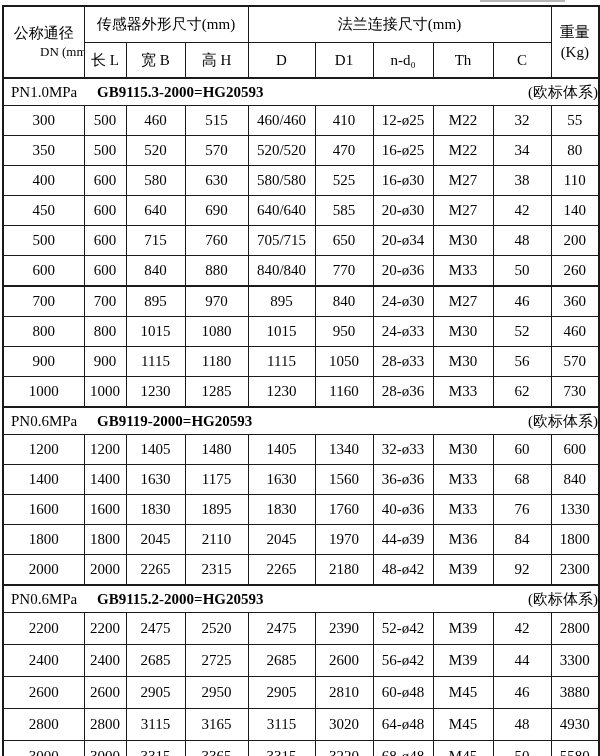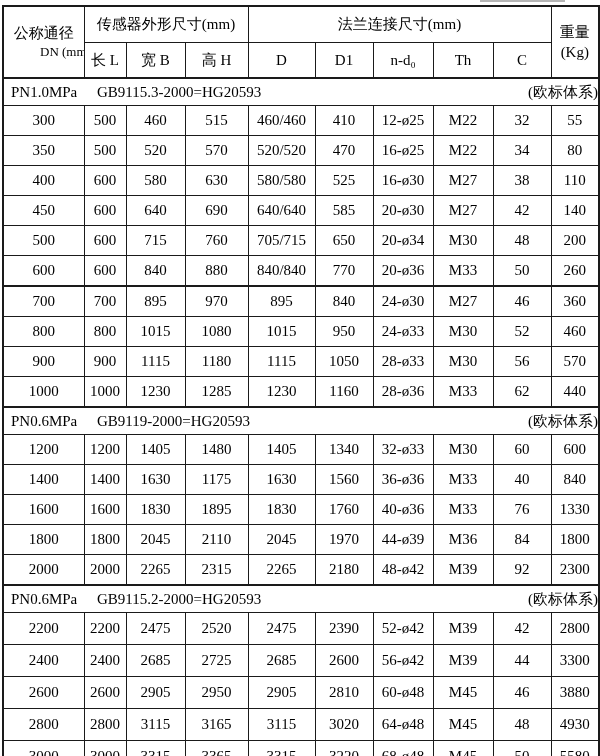--- a/index.html
+++ b/index.html
@@ -38,21 +38,21 @@
   .head-sub{font-size:13px;margin-left:36px;}
   tr.sec-row td{
     height:26px;
     text-align:left;
     border-top:2px solid #1a1a1a;
   }
   tr.sec-row .sec-inner{
     display:flex;align-items:center;width:100%;
   }
   .sec-pressure{display:inline-block;padding-left:7px;width:86px;flex:none;font-family:Liberation Serif, serif;}
-  .sec-standard{display:inline-block;}
+  .sec-standard{display:inline-block;font-weight:bold;}
   .sec-note{margin-left:auto;}
   tbody.sec0 tr.data-row td{height:29px;}
   tbody.sec1 tr.data-row td{height:29px;}
   tbody.sec2 tr.data-row td{height:31px;}
   
   tbody.sec0 tr.data-row:nth-child(8) td{border-top-width:2px;margin-left:32px;}
 </style>
 </head>
 <body>
 
@@ -216,21 +216,21 @@
       <tr class="data-row">
         <td>1000</td>
         <td>1000</td>
         <td>1230</td>
         <td>1285</td>
         <td>1230</td>
         <td>1160</td>
         <td>28-ø36</td>
         <td>M33</td>
         <td>62</td>
-        <td>440</td>
+        <td>730</td>
       </tr>
     </tbody>
     <tbody class="sec1">
       <tr class="sec-row">
         <td colspan="10">
           <div class="sec-inner">
             <span class="sec-pressure">PN0.6MPa</span>
             <span class="sec-standard">GB9119-2000=HG20593</span>
             <span class="sec-note">(欧标体系)</span>
           </div>
@@ -250,21 +250,21 @@
       </tr>
       <tr class="data-row">
         <td>1400</td>
         <td>1400</td>
         <td>1630</td>
         <td>1175</td>
         <td>1630</td>
         <td>1560</td>
         <td>36-ø36</td>
         <td>M33</td>
-        <td>40</td>
+        <td>68</td>
         <td>840</td>
       </tr>
       <tr class="data-row">
         <td>1600</td>
         <td>1600</td>
         <td>1830</td>
         <td>1895</td>
         <td>1830</td>
         <td>1760</td>
         <td>40-ø36</td>

